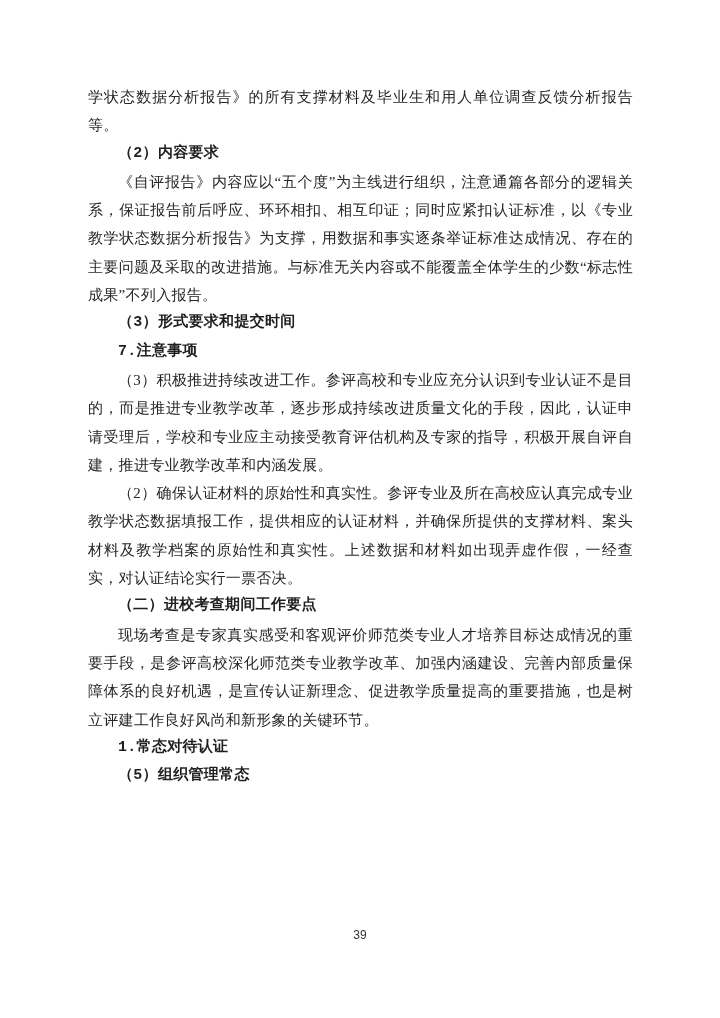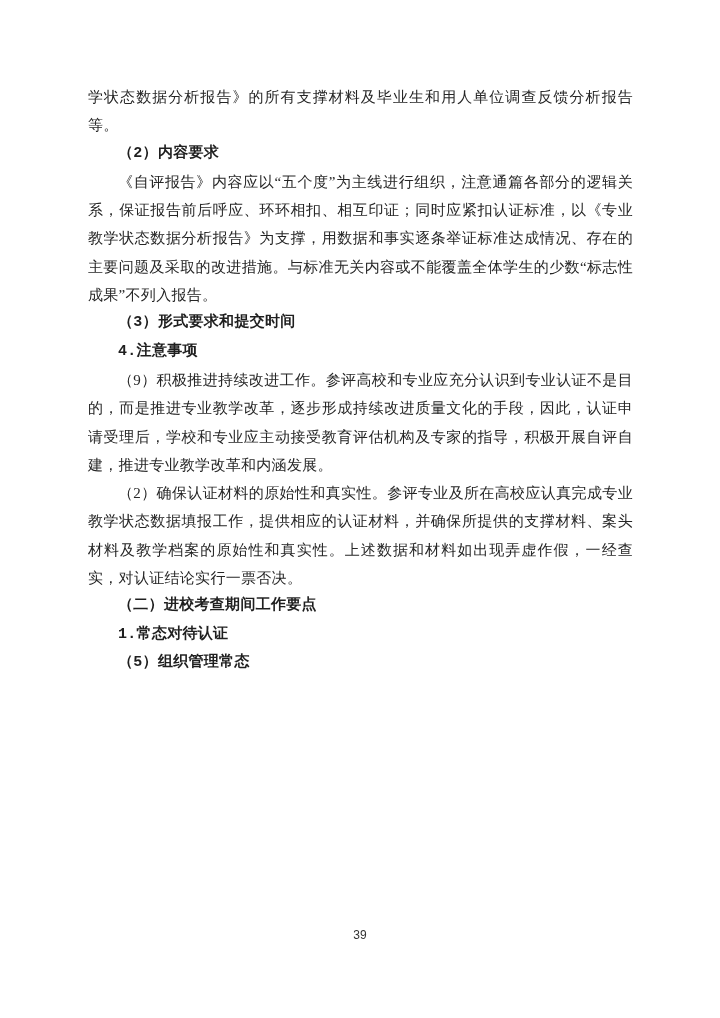--- a/index.html
+++ b/index.html
@@ -57,21 +57,22 @@
 </style>
 </head>
 <body>
 
 <div class="page">
   <div class="content">
     <p class="continuation">学状态数据分析报告》的所有支撑材料及毕业生和用人单位调查反馈分析报告等。</p>
     <p class="heading">（2）内容要求</p>
     <p class="para">《自评报告》内容应以“五个度”为主线进行组织，注意通篇各部分的逻辑关系，保证报告前后呼应、环环相扣、相互印证；同时应紧扣认证标准，以《专业教学状态数据分析报告》为支撑，用数据和事实逐条举证标准达成情况、存在的主要问题及采取的改进措施。与标准无关内容或不能覆盖全体学生的少数“标志性成果”不列入报告。</p>
     <p class="heading">（3）形式要求和提交时间</p>
-    <p class="heading">4.注意事项</p>
-    <p class="para">（9）积极推进持续改进工作。参评高校和专业应充分认识到专业认证不是目的，而是推进专业教学改革，逐步形成持续改进质量文化的手段，因此，认证申请受理后，学校和专业应主动接受教育评估机构及专家的指导，积极开展自评自建，推进专业教学改革和内涵发展。</p>
+    <p class="heading">7.注意事项</p>
+    <p class="para">（3）积极推进持续改进工作。参评高校和专业应充分认识到专业认证不是目的，而是推进专业教学改革，逐步形成持续改进质量文化的手段，因此，认证申请受理后，学校和专业应主动接受教育评估机构及专家的指导，积极开展自评自建，推进专业教学改革和内涵发展。</p>
     <p class="para">（2）确保认证材料的原始性和真实性。参评专业及所在高校应认真完成专业教学状态数据填报工作，提供相应的认证材料，并确保所提供的支撑材料、案头材料及教学档案的原始性和真实性。上述数据和材料如出现弄虚作假，一经查实，对认证结论实行一票否决。</p>
     <p class="heading">（二）进校考查期间工作要点</p>
+    <p class="para">现场考查是专家真实感受和客观评价师范类专业人才培养目标达成情况的重要手段，是参评高校深化师范类专业教学改革、加强内涵建设、完善内部质量保障体系的良好机遇，是宣传认证新理念、促进教学质量提高的重要措施，也是树立评建工作良好风尚和新形象的关键环节。</p>
     <p class="heading">1.常态对待认证</p>
     <p class="heading">（5）组织管理常态</p>
   </div>
   <div class="page-number">39</div>
 </div>
 
 </body></html>

